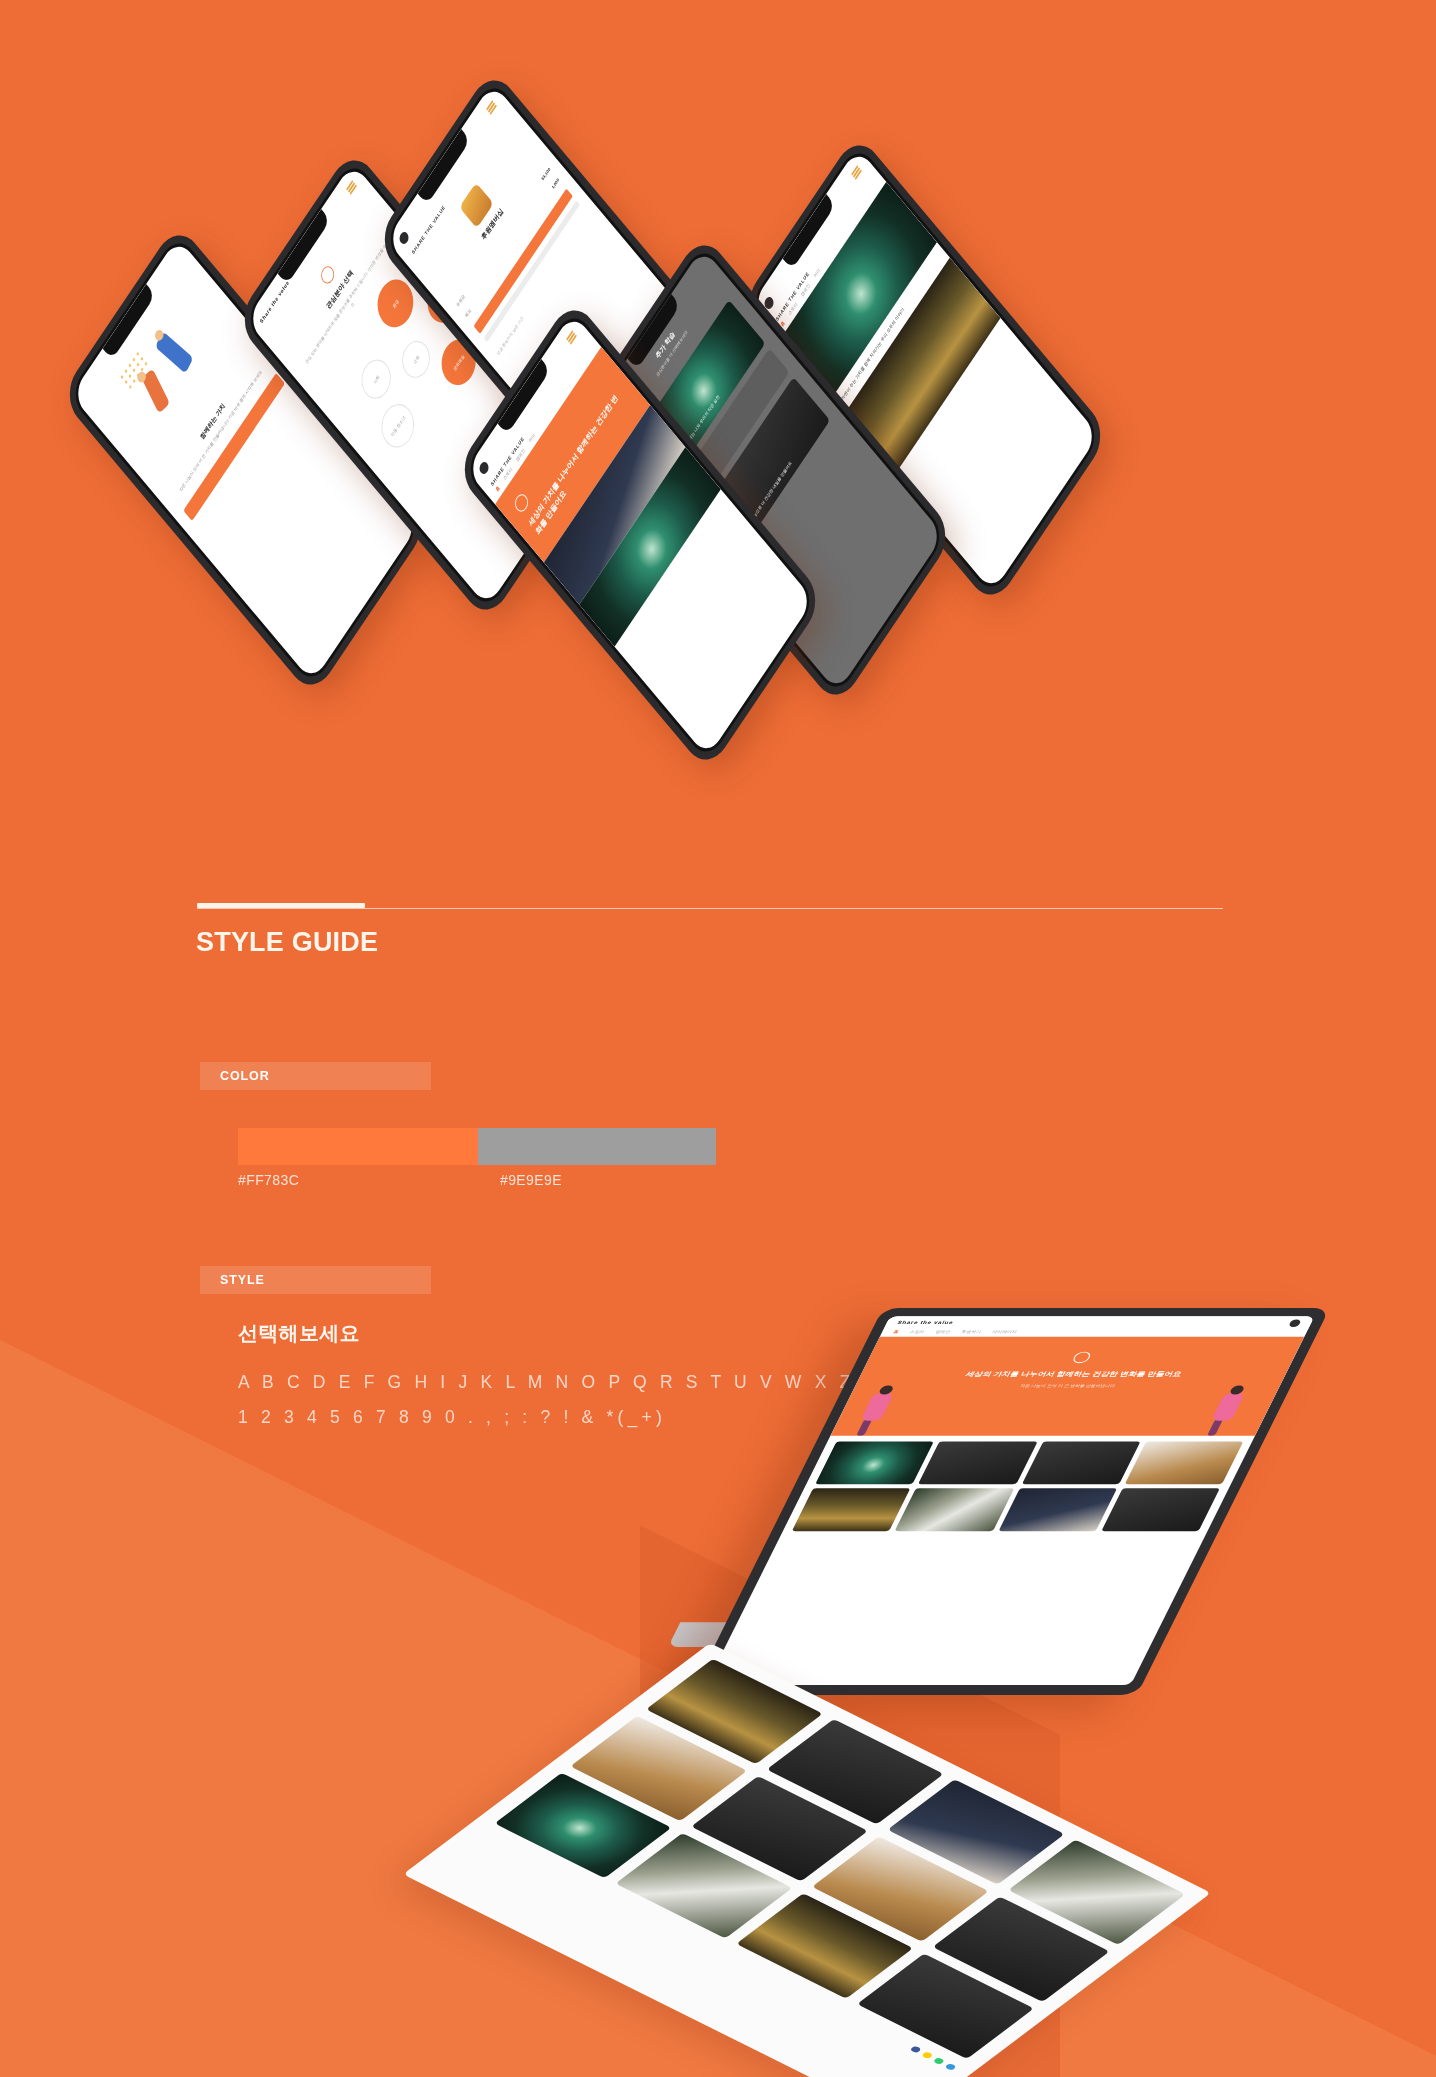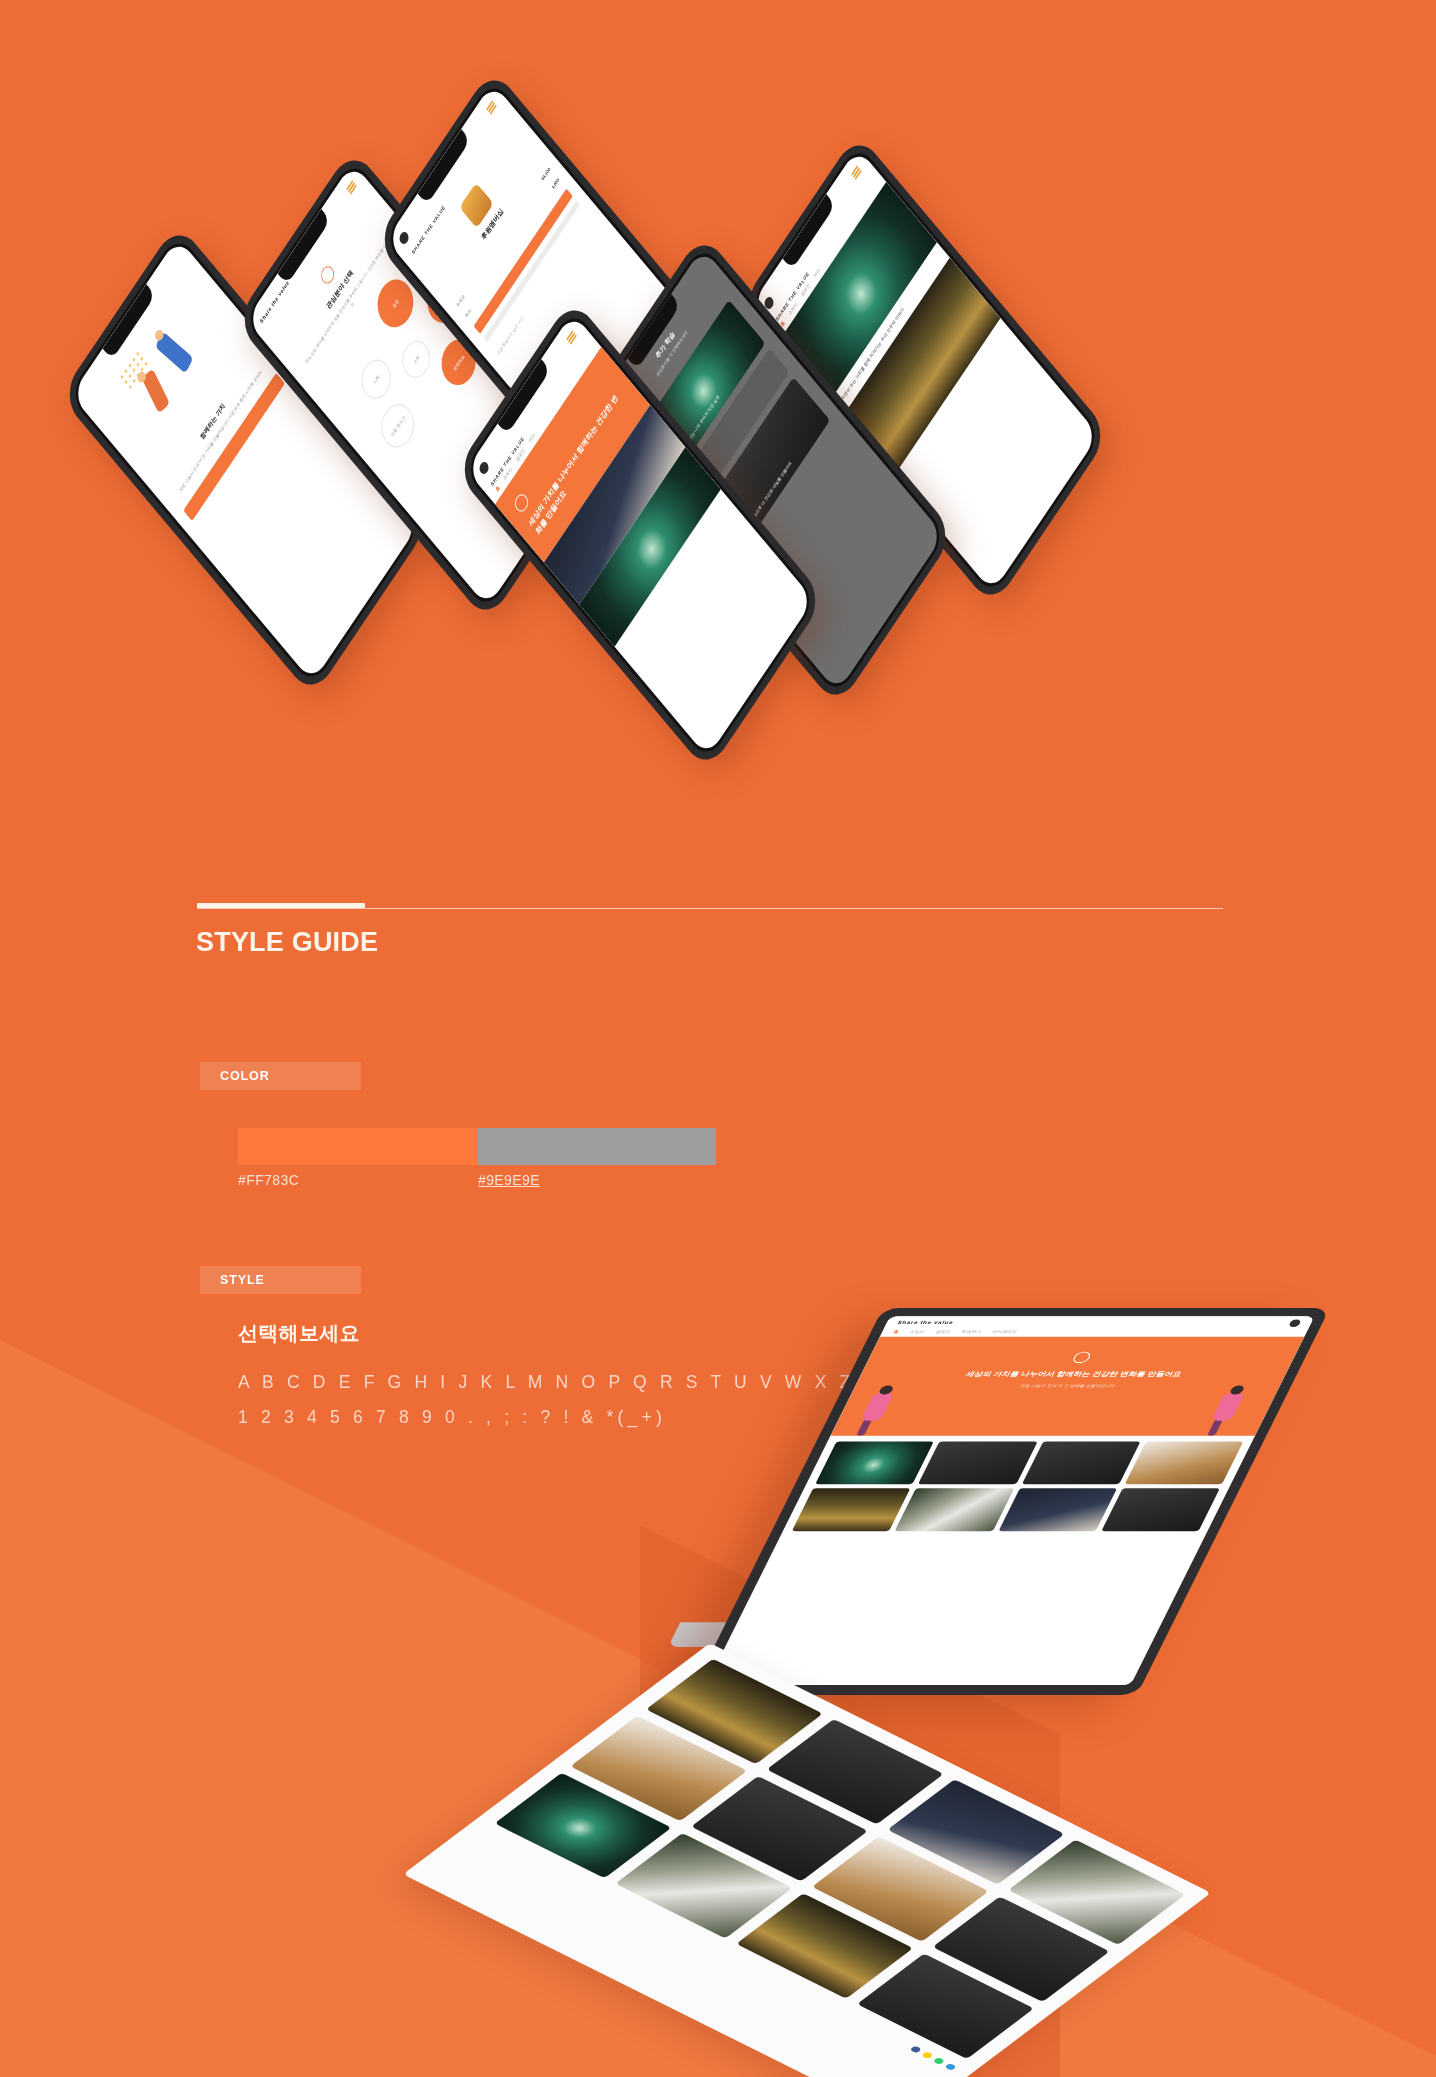--- a/index.html
+++ b/index.html
@@ -163,38 +163,38 @@
   .sg-rule-thin {
     position: absolute; left: 197px; top: 908px;
     width: 1026px; height: 1.4px; background: rgba(255,255,255,.62);
   }
   .sg-title {
     position: absolute; left: 196px; top: 927px;
     font-size: 27px; font-weight: 700; letter-spacing: .2px; color: #FBF5EC;
   }
 
   .badge {
-    position: absolute; height: 28px; width: 161px;
+    position: absolute; height: 28px; width: 231px;
     background: rgba(255,255,255,.14);
     display: flex; align-items: center; padding-left: 20px;
     font-size: 12.5px; font-weight: 700; letter-spacing: .9px; color: #FFFFFF;
   }
   #badge-color { left: 200px; top: 1062px; }
   #badge-typo  { left: 200px; top: 1266px; }
 
   .swatch-row { position: absolute; left: 238px; top: 1128px; display: flex; }
   .swatch { height: 37px; }
   .sw-primary { width: 240px; background: #FF783C; }
   .sw-gray    { width: 238px; background: #9E9E9E; }
   .sw-label {
     position: absolute; top: 1172px;
     font-size: 14px; letter-spacing: .4px; color: rgba(255,255,255,.80);
   }
   #sw-label-0 { left: 238px; }
-  #sw-label-1 { left: 478px; text-decoration: underline; }
+  #sw-label-1 { left: 500px; }
 
   .typo-name {
     position: absolute; left: 238px; top: 1320px;
     font-size: 20px; font-weight: 700; color: #FDF7EF; letter-spacing: .3px;
   }
   .typo-line {
     position: absolute; left: 238px;
     font-size: 17.5px; letter-spacing: 4.2px;
     color: rgba(255,255,255,.72); white-space: nowrap;
   }

